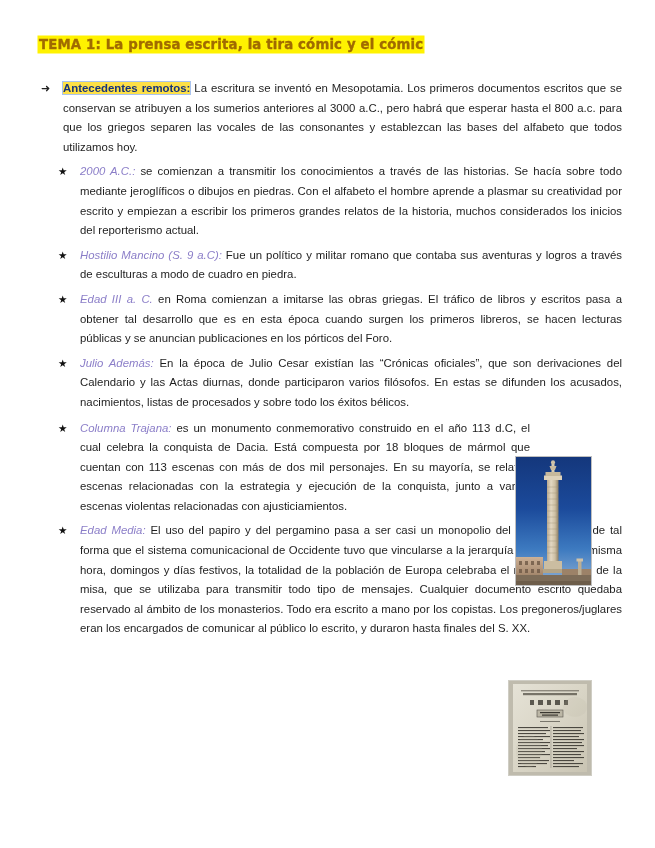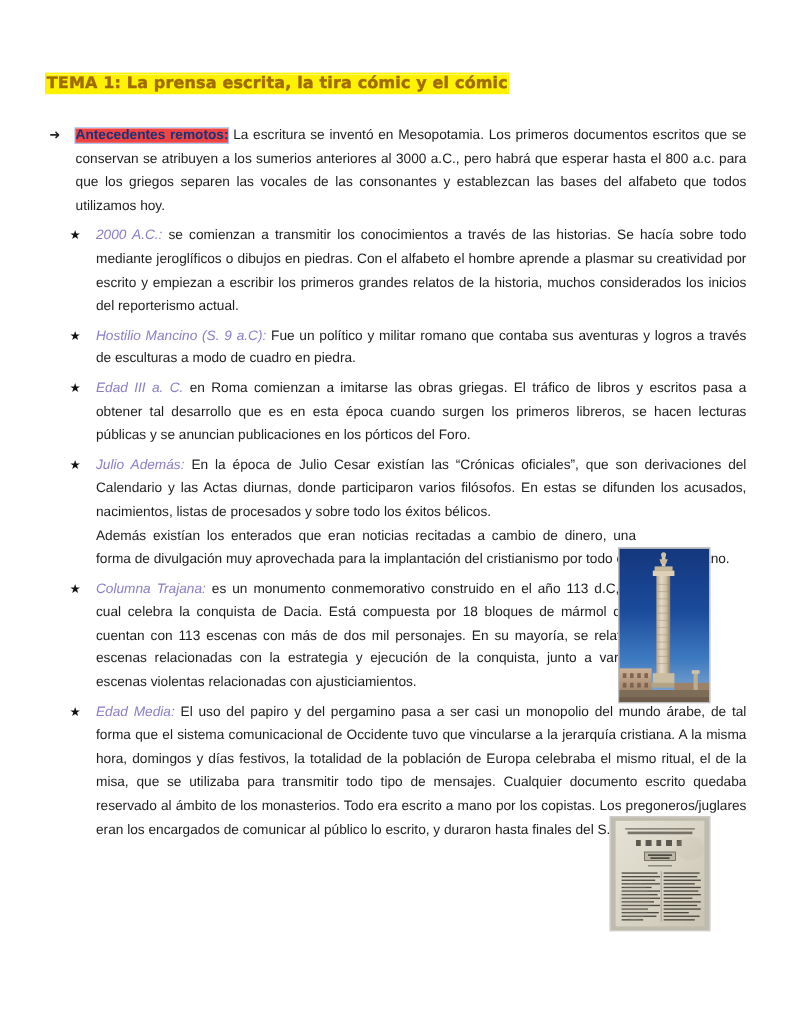--- a/index.html
+++ b/index.html
@@ -14,21 +14,21 @@
     overflow: hidden;
     font-family: "Liberation Sans", sans-serif;
     color: #1a1a1a;
   }
   #page {
     position: relative;
     width: 655px;
     height: 848px;
     background: #ffffff;
     box-sizing: border-box;
-    padding: 60px 33px 0 33px;
+    padding: 35px 33px 0 33px;
   }
 
   
   .doc-title-wrap {
     margin: 0 0 26px 6px;
   }
   .doc-title {
     display: inline;
     font-family: "DejaVu Sans", sans-serif;
     font-size: 13.3px;
@@ -75,21 +75,21 @@
   }
 
   
   .level-1 { margin-left: 8px; }
   .level-2 { margin-left: 25px; }
 
   
   .lead-blue {
     font-weight: bold;
     color: #16337a;
-    background: #ef4444;
+    background: #fde047;
     box-shadow: 0 0 0 1px #a9c3ef;
   }
   .lead-purple {
     font-style: italic;
     color: #8b7ec8;
   }
   .sub-par {
     display: block;
     margin-top: 0;
   }
@@ -156,21 +156,21 @@
     <span class="marker star">★</span>
     <div class="body-text">
       <span class="lead-purple">Edad III a. C.</span><span> en Roma comienzan a imitarse las obras griegas. El tráfico de libros y escritos pasa a obtener tal desarrollo que es en esta época cuando surgen los primeros libreros, se hacen lecturas públicas y se anuncian publicaciones en los pórticos del Foro.</span>
     </div>
   </div>
 
   <div class="block level-2">
     <span class="marker star">★</span>
     <div class="body-text">
       <span class="lead-purple">Julio Además:</span><span> En la época de Julio Cesar existían las “Crónicas oficiales”, que son derivaciones del Calendario y las Actas diurnas, donde participaron varios filósofos. En estas se difunden los acusados, nacimientos, listas de procesados y sobre todo los éxitos bélicos.</span>
-      <span class="sub-par"><span class="shim"></span><span>Además existían los enterados que eran noticias recitadas a cambio de dinero, una forma de divulgación muy aprovechada para la implantación del cristianismo por todo el imperio romano.</span></span>
+      <span class="sub-par"><span class="shim"></span></span>
     </div>
   </div>
 
   <div class="block level-2">
     <span class="marker star">★</span>
     <div class="body-text">
       <span class="shim" style="height:78px"></span>
       <span class="lead-purple">Columna Trajana:</span><span> es un monumento conmemorativo construido en el año 113 d.C, el cual celebra la conquista de Dacia. Está compuesta por 18 bloques de mármol que cuentan con 113 escenas con más de dos mil personajes. En su mayoría, se relatan escenas relacionadas con la estrategia y ejecución de la conquista, junto a varias escenas violentas relacionadas con ajusticiamientos.</span>
     </div>
   </div>

